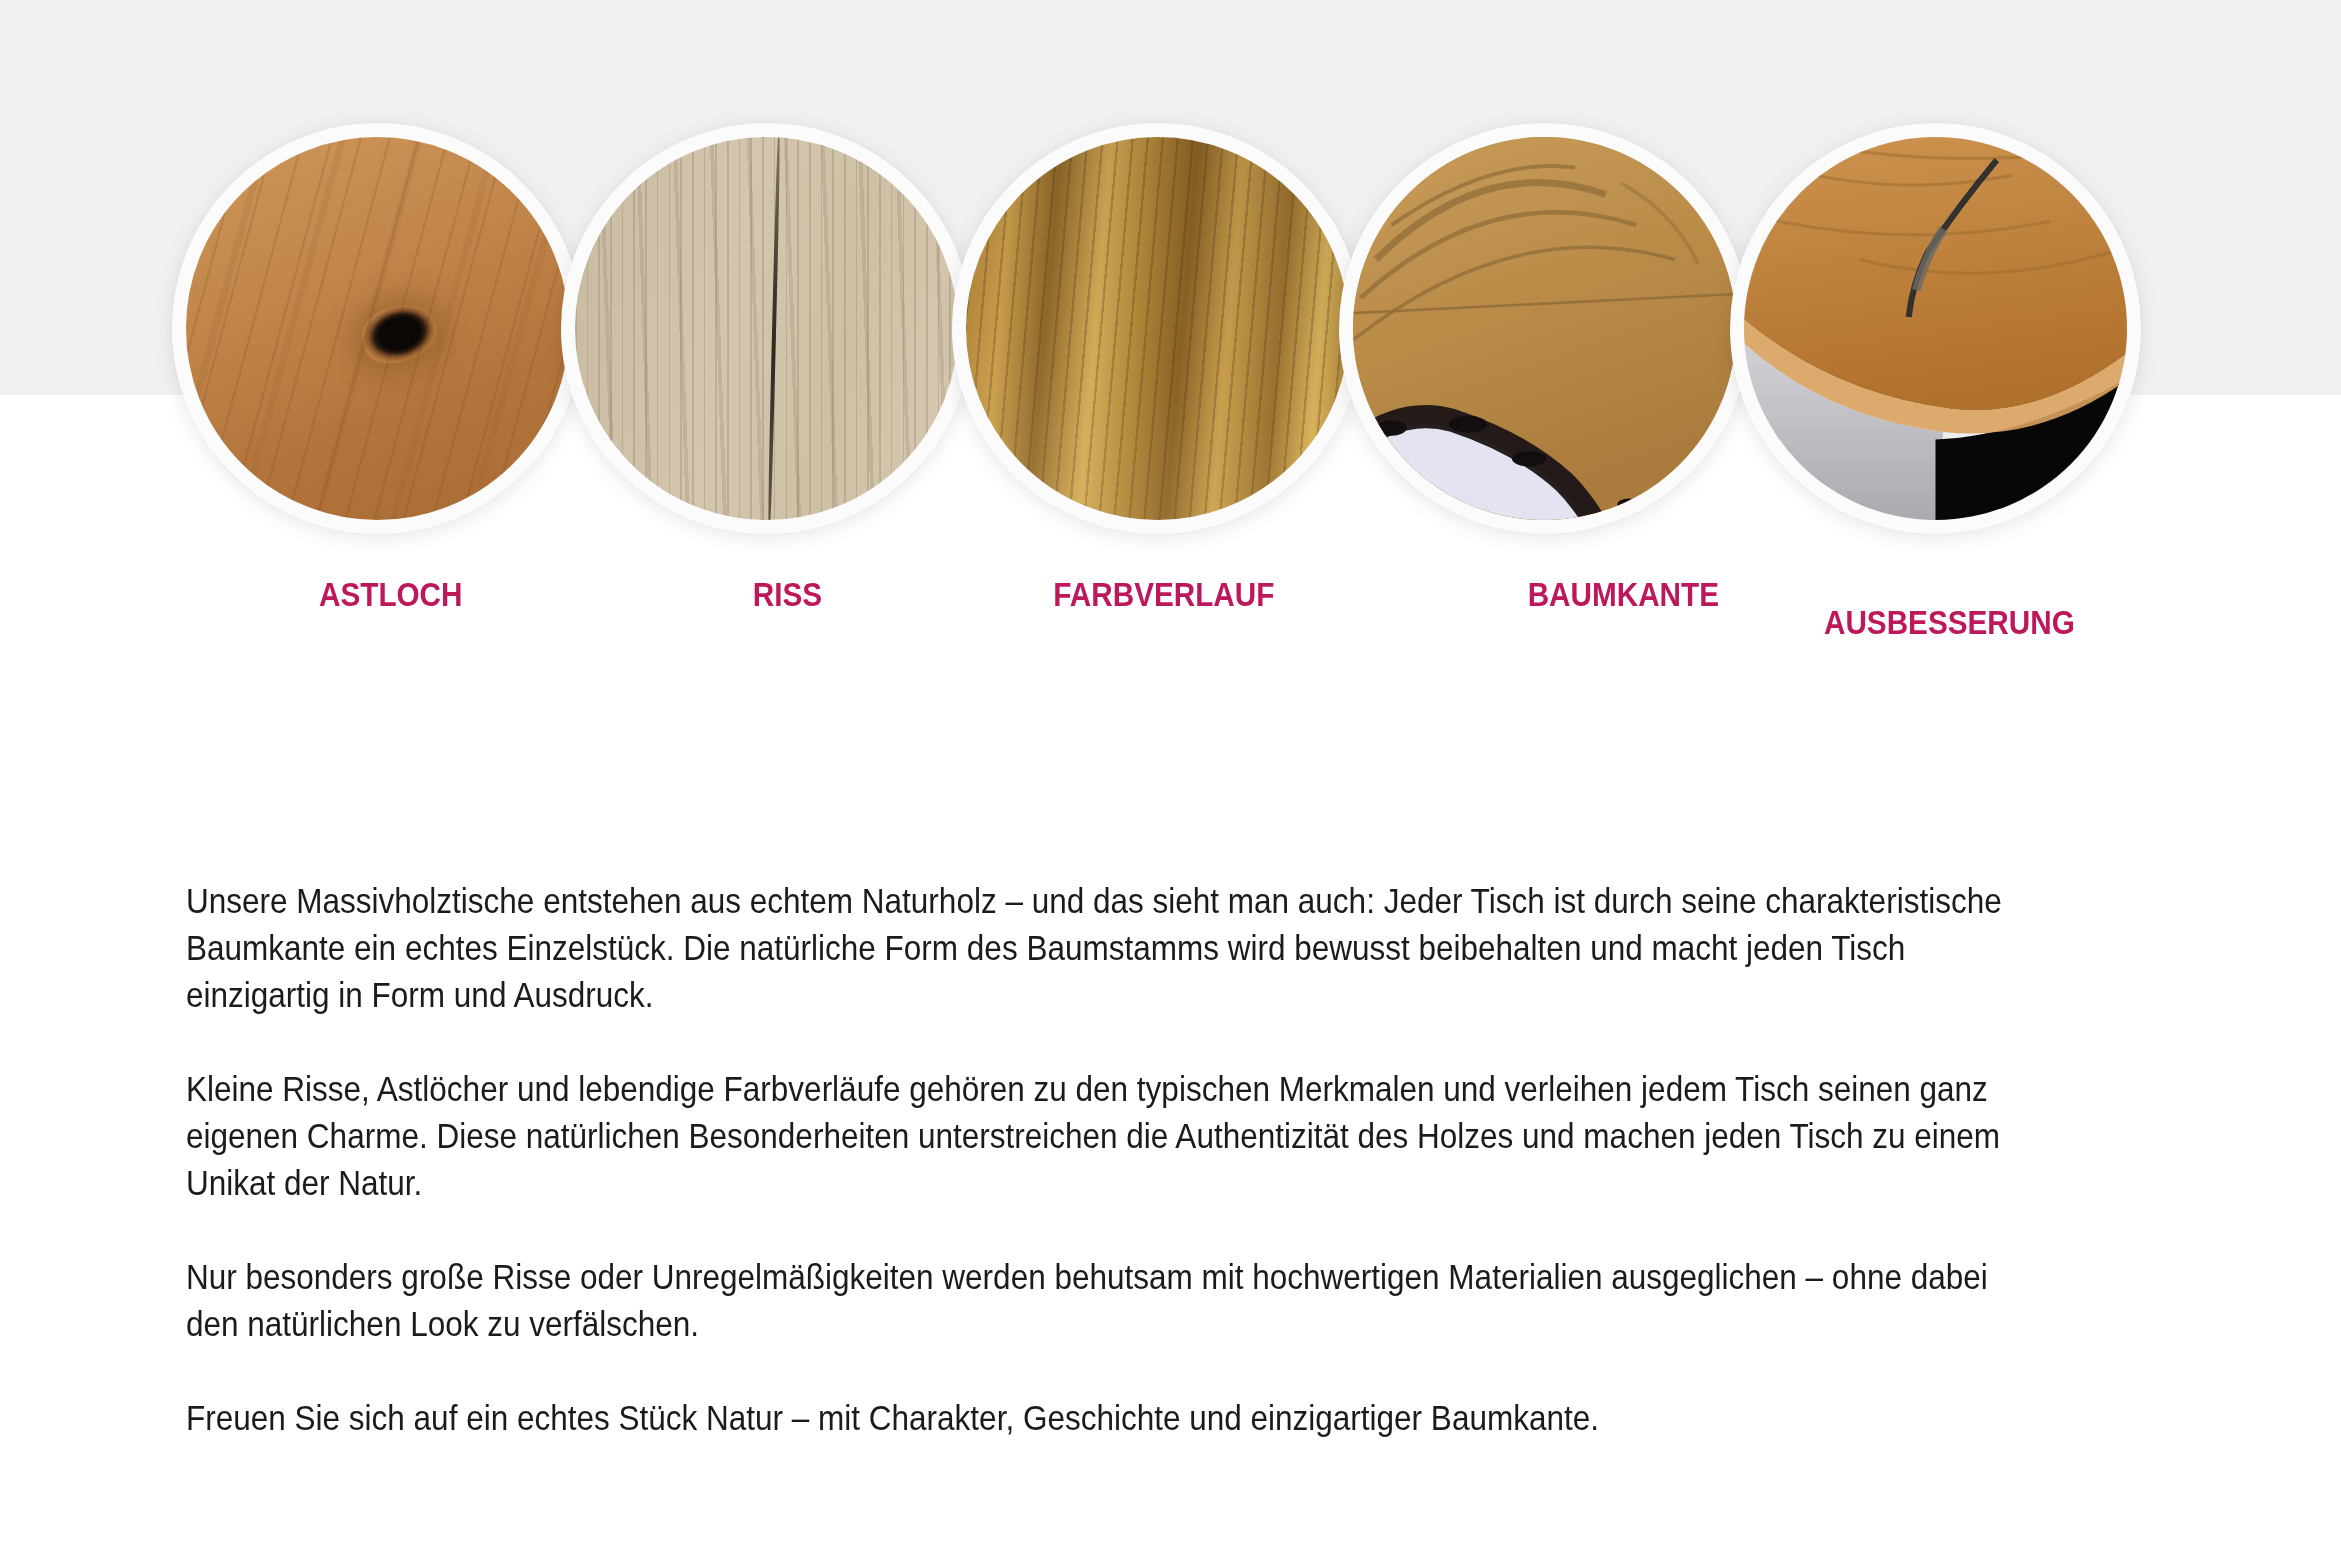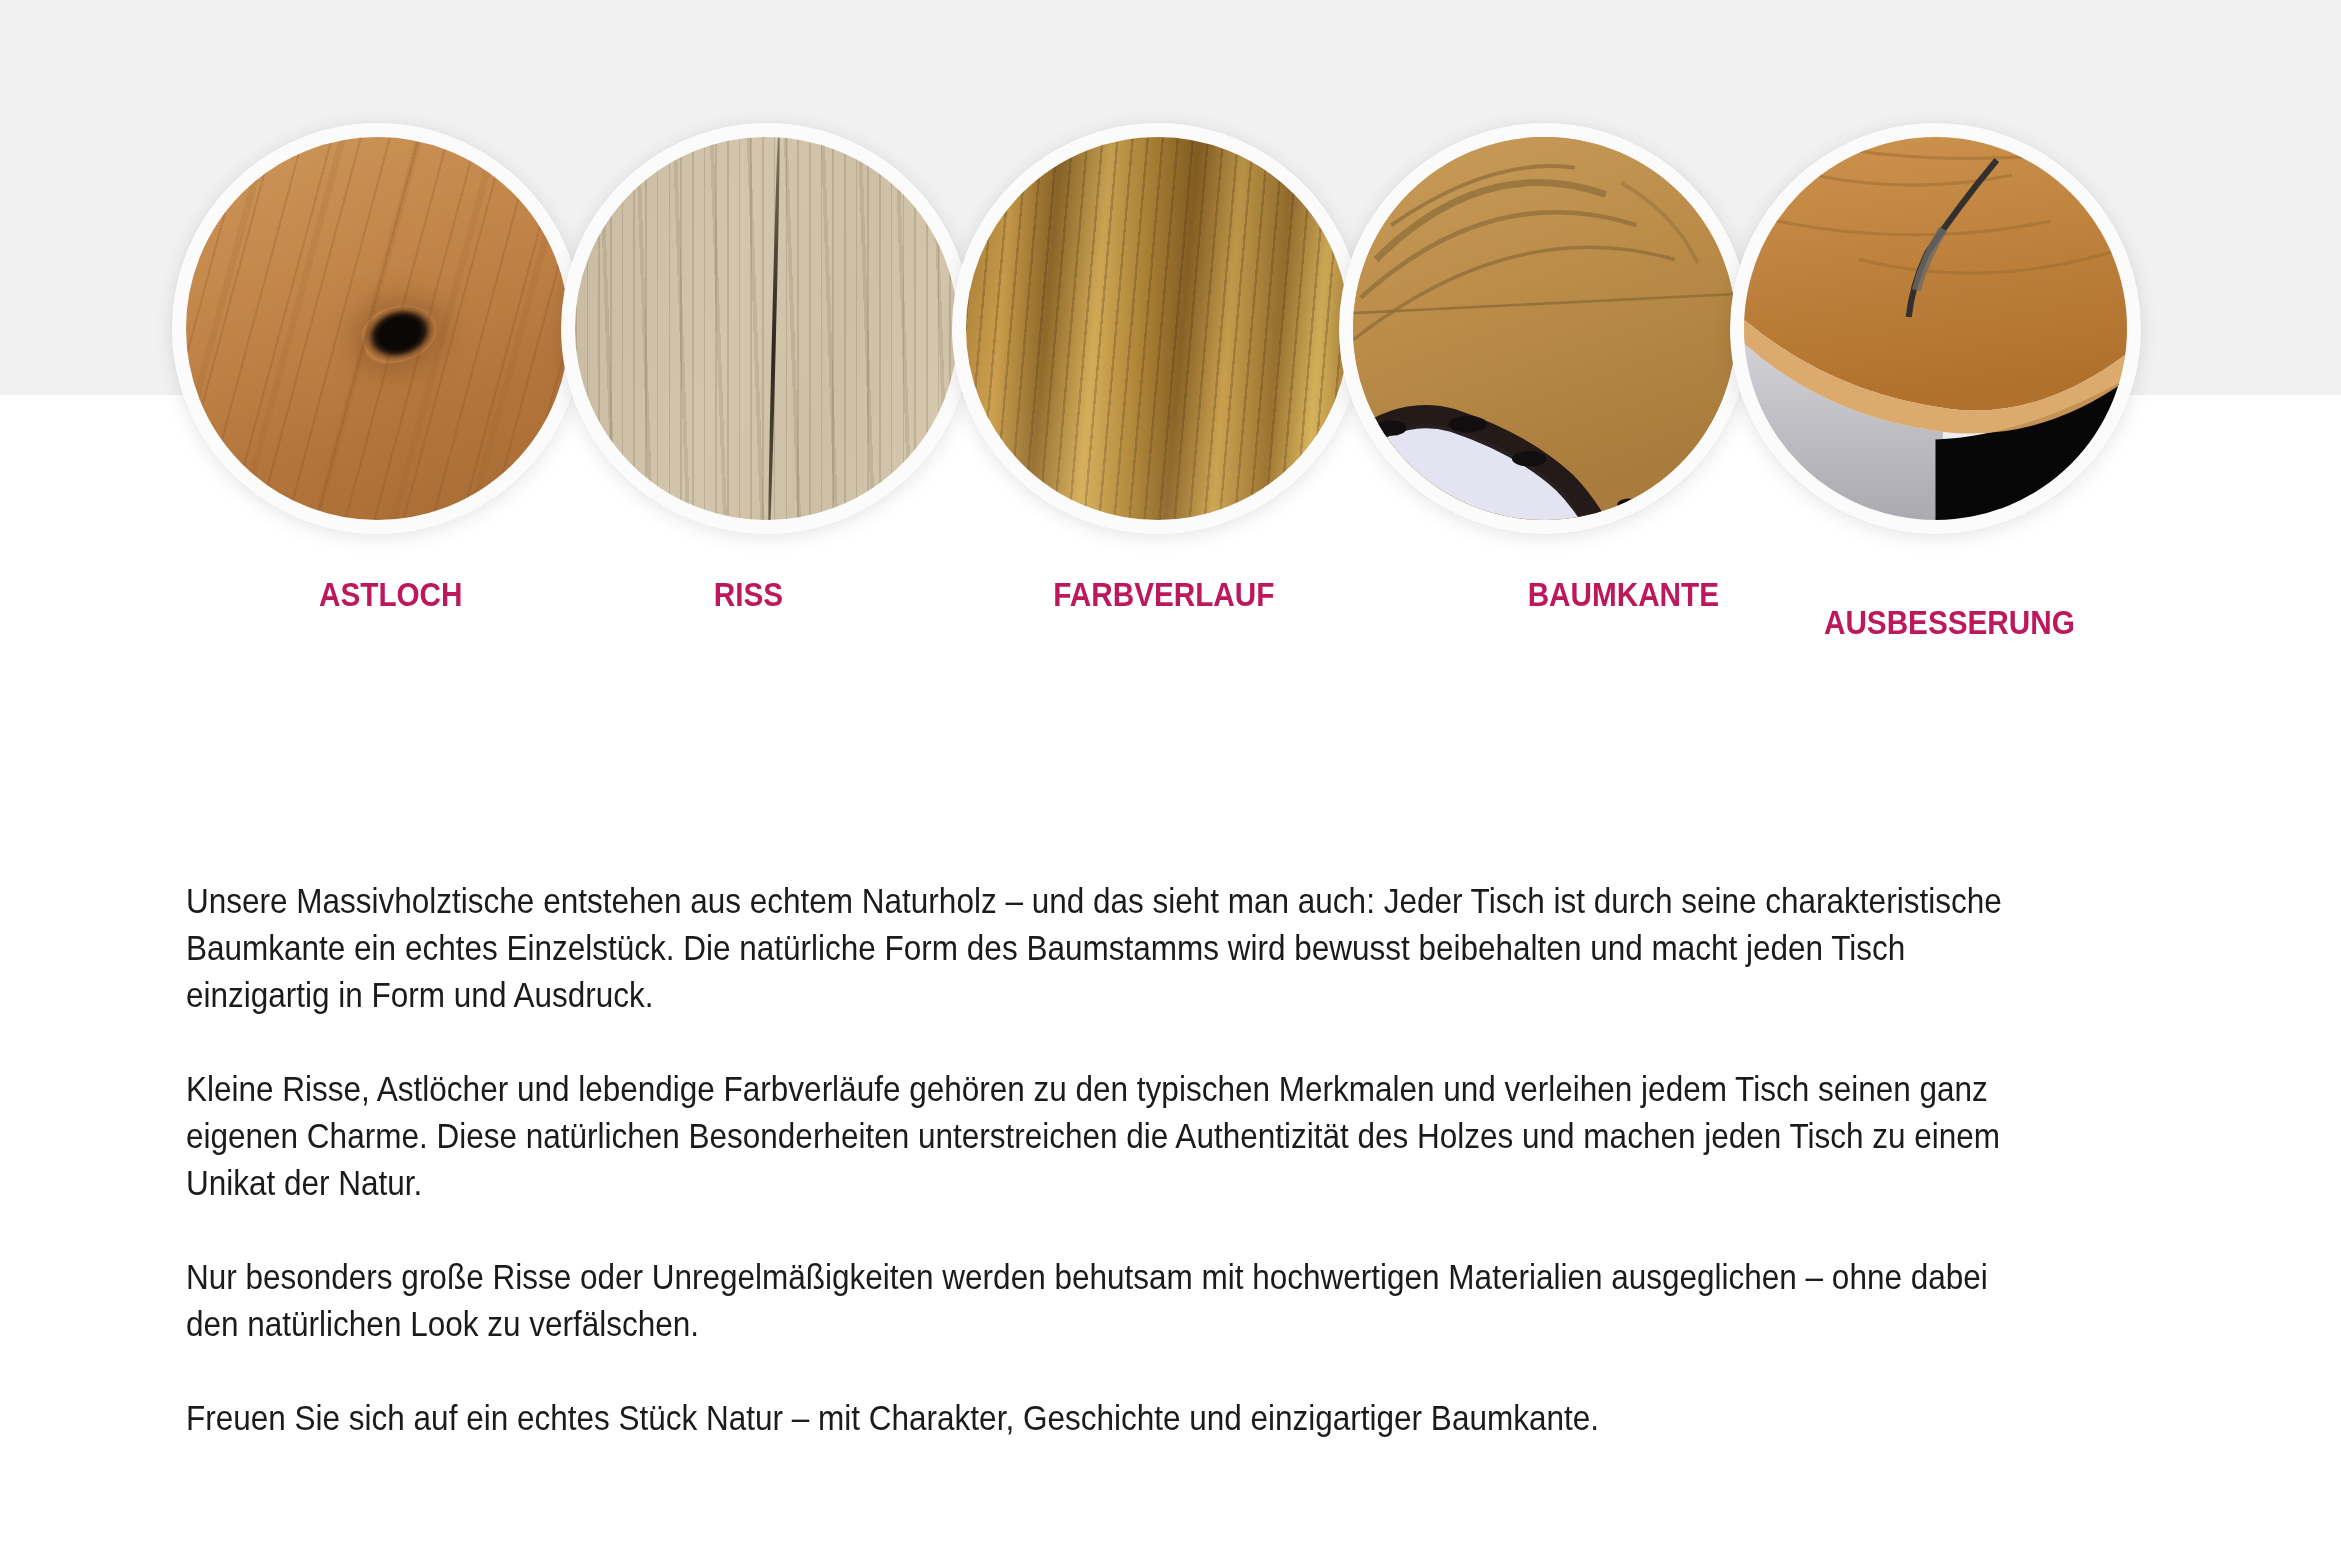--- a/index.html
+++ b/index.html
@@ -35,21 +35,21 @@
         linear-gradient(20deg, rgba(255,232,170,.14) 0%, rgba(0,0,0,0) 40%, rgba(62,42,12,.16) 100%),
         repeating-linear-gradient(95deg, rgba(72,50,20,.26) 0 2.3px, rgba(0,0,0,0) 2.3px 15px),
         linear-gradient(95deg,#a87c35 0%,#c99c4a 12%,#8f682a 23%,#d4ab57 35%,#b08537 46%,#8a6226 56%,#caa04e 67%,#9c7330 79%,#d8b35c 89%,#a87d34 100%);}
   .c4{left:1339px;z-index:4;background:#bd8f4c;}
   .c5{left:1730px;z-index:5;background:#eeeef1;}
 
   
   .feature-label{position:absolute;top:576px;width:343px;text-align:center;
       font-size:33px;font-weight:bold;color:#be185d;letter-spacing:0px;}
   .feature-label span{display:inline-block;transform:scaleX(.9);transform-origin:50% 50%;white-space:nowrap;}
-  .l1{left:219px;} .l2{left:577px;} .l3{left:992px;} .l4{left:1452px;text-align:center;} .l5{left:1778px;margin-top:28px;}
+  .l1{left:219px;} .l2{left:616px;} .l3{left:992px;} .l4{left:1452px;text-align:center;} .l5{left:1778px;margin-top:28px;}
 
   
   .banner{position:absolute;left:183px;top:726px;width:1358px;height:100px;background:#3a3a3b;}
   .banner-text{position:absolute;left:48px;top:0;height:100px;line-height:100px;
       font-size:48px;font-weight:bold;color:#ffffff;white-space:nowrap;
       display:inline-block;transform:scaleX(.84);transform-origin:0 50%;letter-spacing:0.4px;}
 
   
   .body-text{position:absolute;left:186px;top:877px;width:2295px;
       transform:scaleX(.9);transform-origin:0 0;

